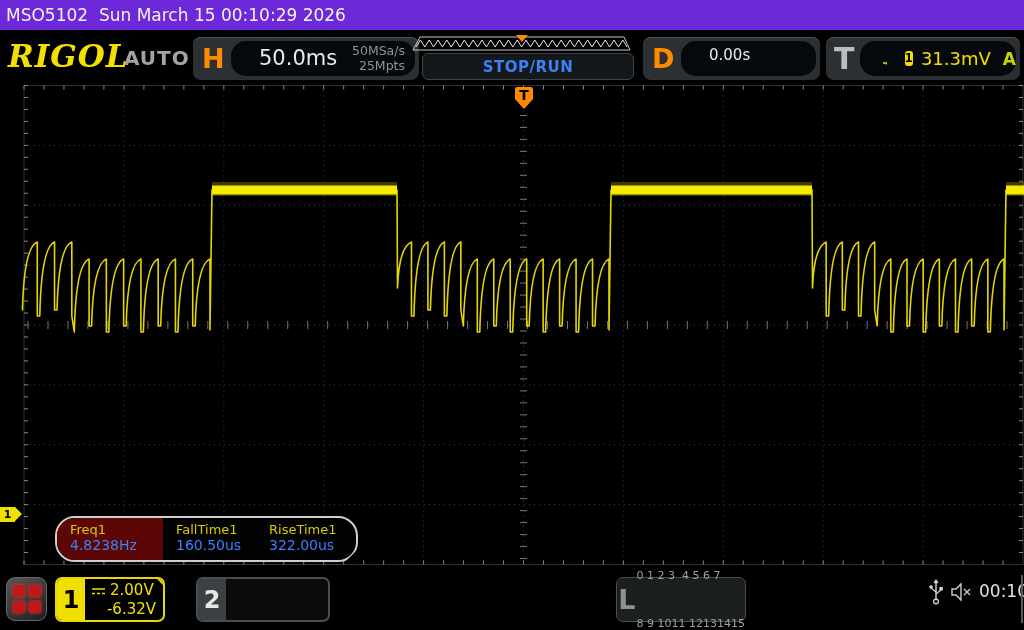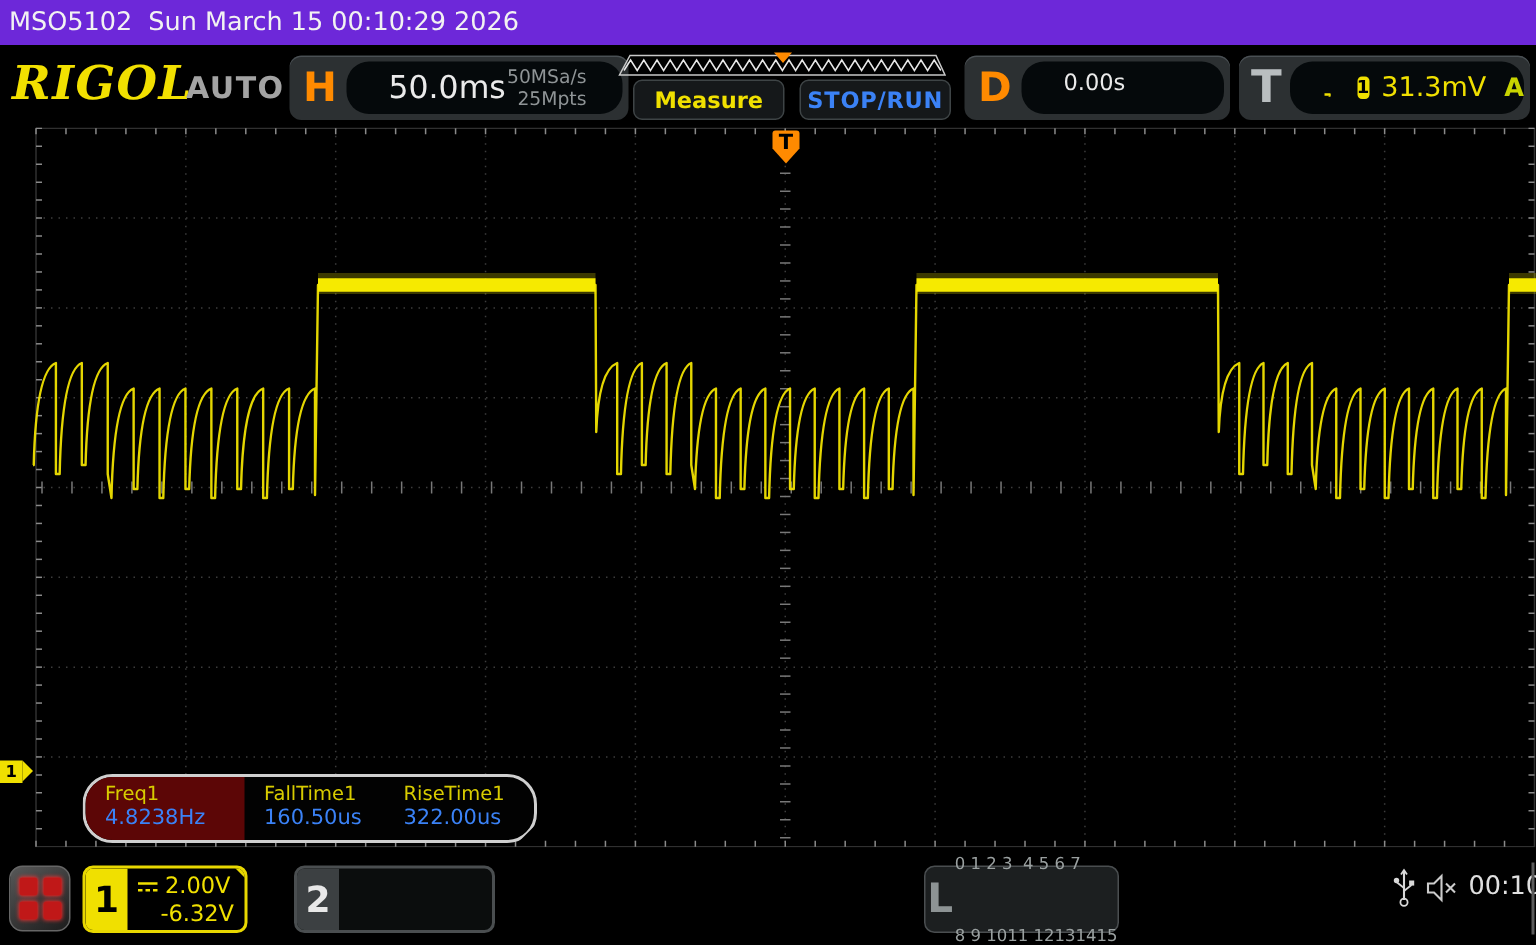--- a/index.html
+++ b/index.html
@@ -18,21 +18,21 @@
   .automode { position:absolute; left:124px; top:16px; color:#a3a3a3; font-weight:bold; font-size:20px; letter-spacing:1px; }
 
   .shell { position:absolute; background:#2c3032; border-radius:8px; box-shadow:inset 0 1px 0 #4a5054; }
   .pill  { position:absolute; background:#05090b; border-radius:15px; }
   .biglabel { font-weight:bold; font-size:27px; }
 
   .h-group { left:193px; top:7px; width:226px; height:43px; }
   .h-letter { position:absolute; left:9px; top:6px; color:#ff8a00; }
   .h-pill { left:38px; top:4px; right:4px; bottom:4px; }
   .h-value { position:absolute; left:28px; top:5px; color:#eaeaea; font-size:21px; }
-  .h-rate { position:absolute; right:24px; top:2px; text-align:right; color:#8f9496; font-size:12.5px; line-height:15px; }
+  .h-rate { position:absolute; right:10px; top:2px; text-align:right; color:#8f9496; font-size:12.5px; line-height:15px; }
 
   .memstrip { position:absolute; left:410px; top:6px; width:224px; height:16px; }
   .memtri { position:absolute; left:516px; top:5px; width:0; height:0;
             border-left:6px solid transparent; border-right:6px solid transparent; border-top:7px solid #ff8a00; }
   .hbtns { position:absolute; left:422px; top:23px; width:212px; height:27px; display:flex; gap:10px; }
   .hbtn { flex:1; background:#15181a; border:1px solid #3e4446; border-radius:6px;
           display:flex; align-items:center; justify-content:center; font-weight:bold; font-size:15px; }
   .btn-measure { color:#f0e000; }
   .btn-run { color:#3b82f6; letter-spacing:.5px; }
 
@@ -128,21 +128,20 @@
   </div>
 
   <div class="memstrip">
     <svg id="memsvg" width="224" height="16">
         <path d="M10,1 L214,1 L220,14 L3,14 Z" fill="none" stroke="#c8c8c8" stroke-width="1"></path>
         <polyline points="6,11 10.4,4 14.8,11 19.200000000000003,4 23.6,11 28,4 32.4,11 36.8,4 41.199999999999996,11 45.599999999999994,4 49.99999999999999,11 54.39999999999999,4 58.79999999999999,11 63.19999999999999,4 67.6,11 72,4 76.4,11 80.80000000000001,4 85.20000000000002,11 89.60000000000002,4 94.00000000000003,11 98.40000000000003,4 102.80000000000004,11 107.20000000000005,4 111.60000000000005,11 116.00000000000006,4 120.40000000000006,11 124.80000000000007,4 129.20000000000007,11 133.60000000000008,4 138.00000000000009,11 142.4000000000001,4 146.8000000000001,11 151.2000000000001,4 155.6000000000001,11 160.0000000000001,4 164.40000000000012,11 168.80000000000013,4 173.20000000000013,11 177.60000000000014,4 182.00000000000014,11 186.40000000000015,4 190.80000000000015,11 195.20000000000016,4 199.60000000000016,11 204.00000000000017,4 208.40000000000018,11 212.80000000000018,4 217.2000000000002,11" fill="none" stroke="#e8e8e8" stroke-width="1"></polyline>
       </svg>
   </div>
   <div class="memtri"></div>
   <div class="hbtns">
-    <div class="hbtn btn-measure">Measure</div>
     <div class="hbtn btn-run">STOP/RUN</div>
   </div>
 
   <div class="shell d-group">
     <span class="biglabel d-letter">D</span>
     <div class="pill d-pill">
       <span class="d-value">0.00s</span>
     </div>
   </div>
 

